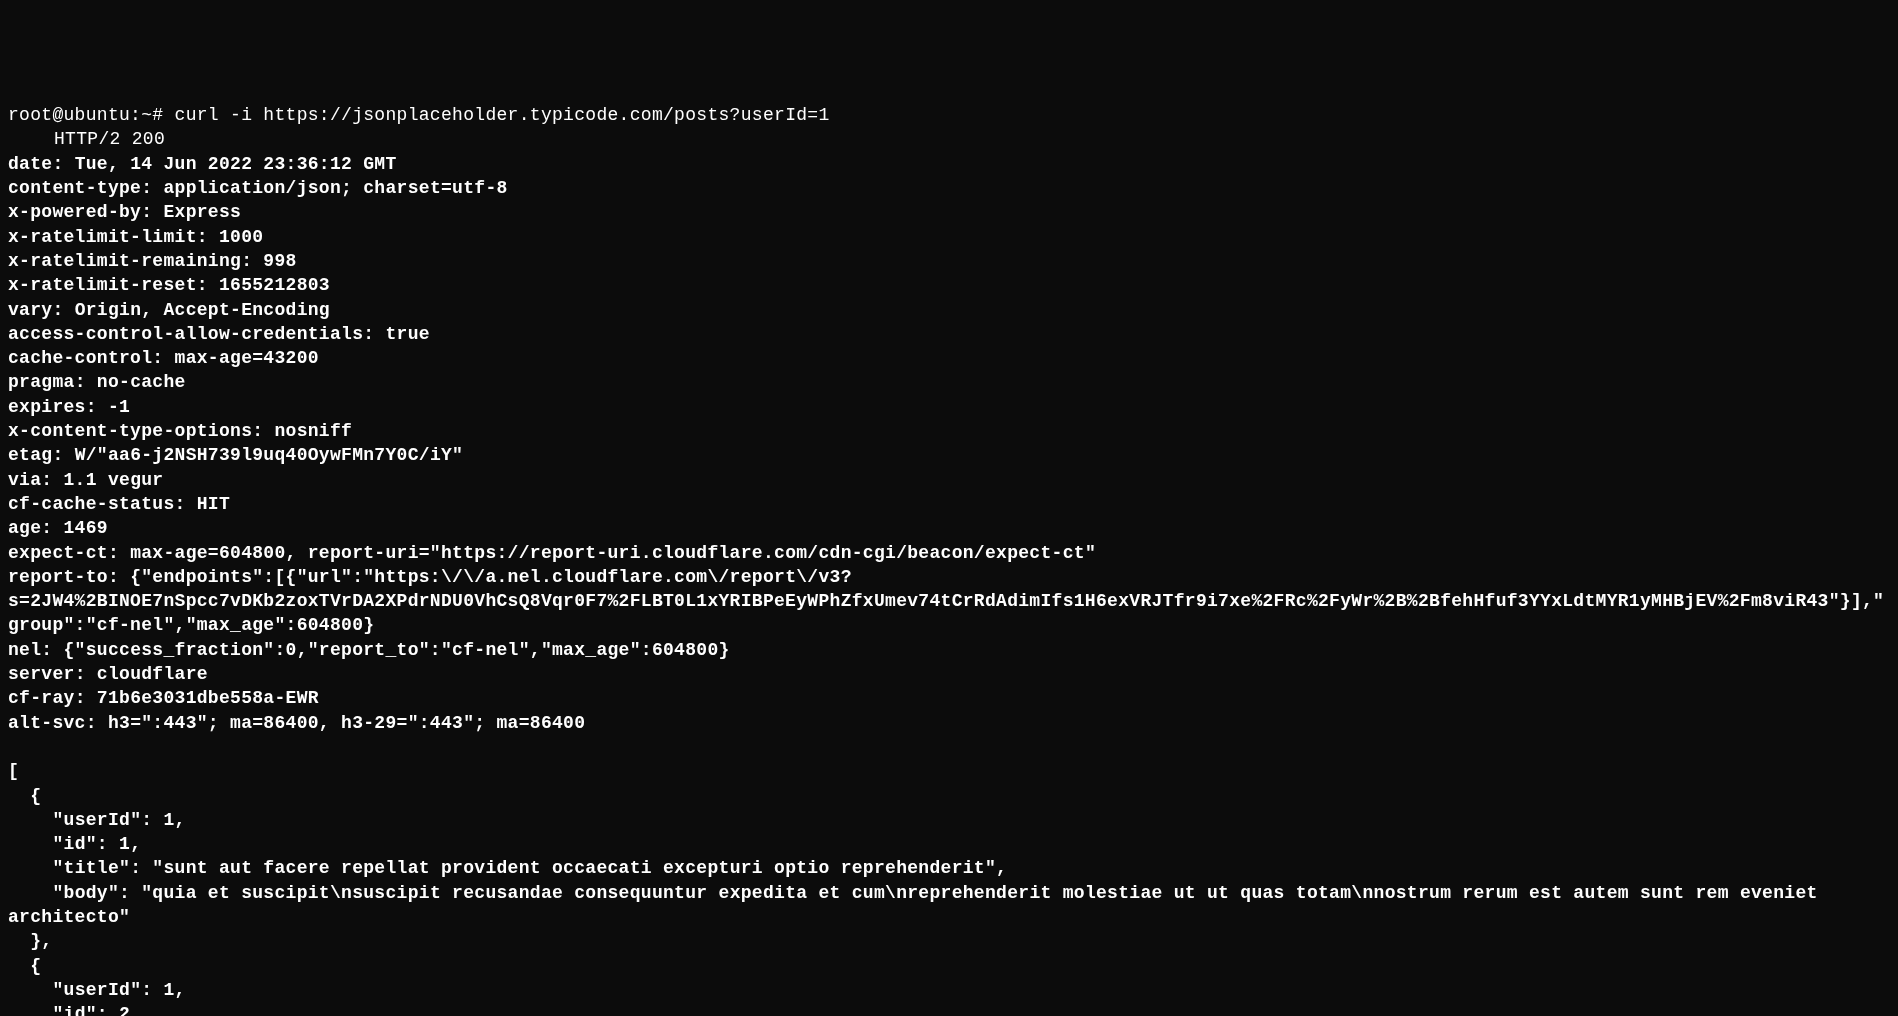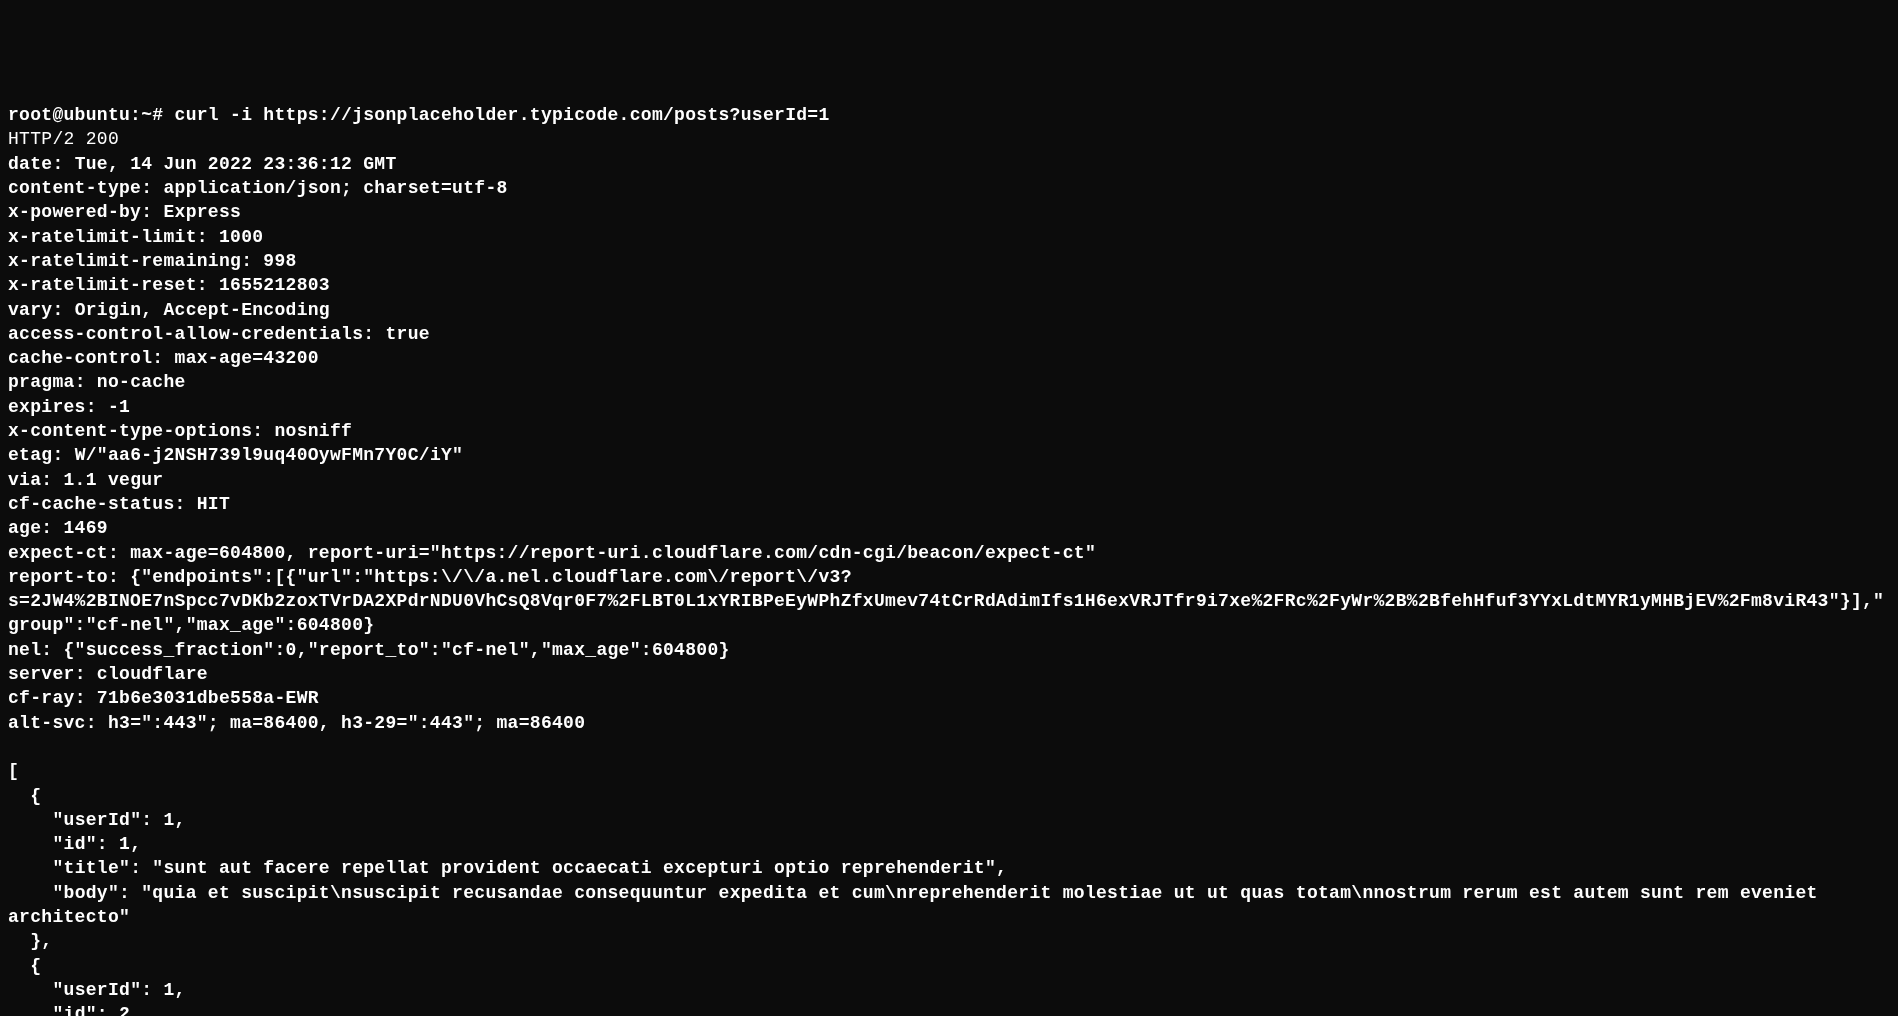--- a/index.html
+++ b/index.html
@@ -16,24 +16,25 @@
     padding: 6px 8px;
     white-space: pre-wrap;
     word-wrap: break-word;
     overflow-wrap: break-word;
     width: 1898px;
     height: 1016px;
     overflow: hidden;
     letter-spacing: 0.3px;
   }
   .prompt-line {
-    font-weight: bold;
+    font-weight: normal;
   }
   .status-line {
     font-weight: normal;
+    margin-left: 46px;
   }
   .header-line {
     display: block;
   }
   .hkey {
     font-weight: bold;
   }
   .hval {
     font-weight: bold;
   }

